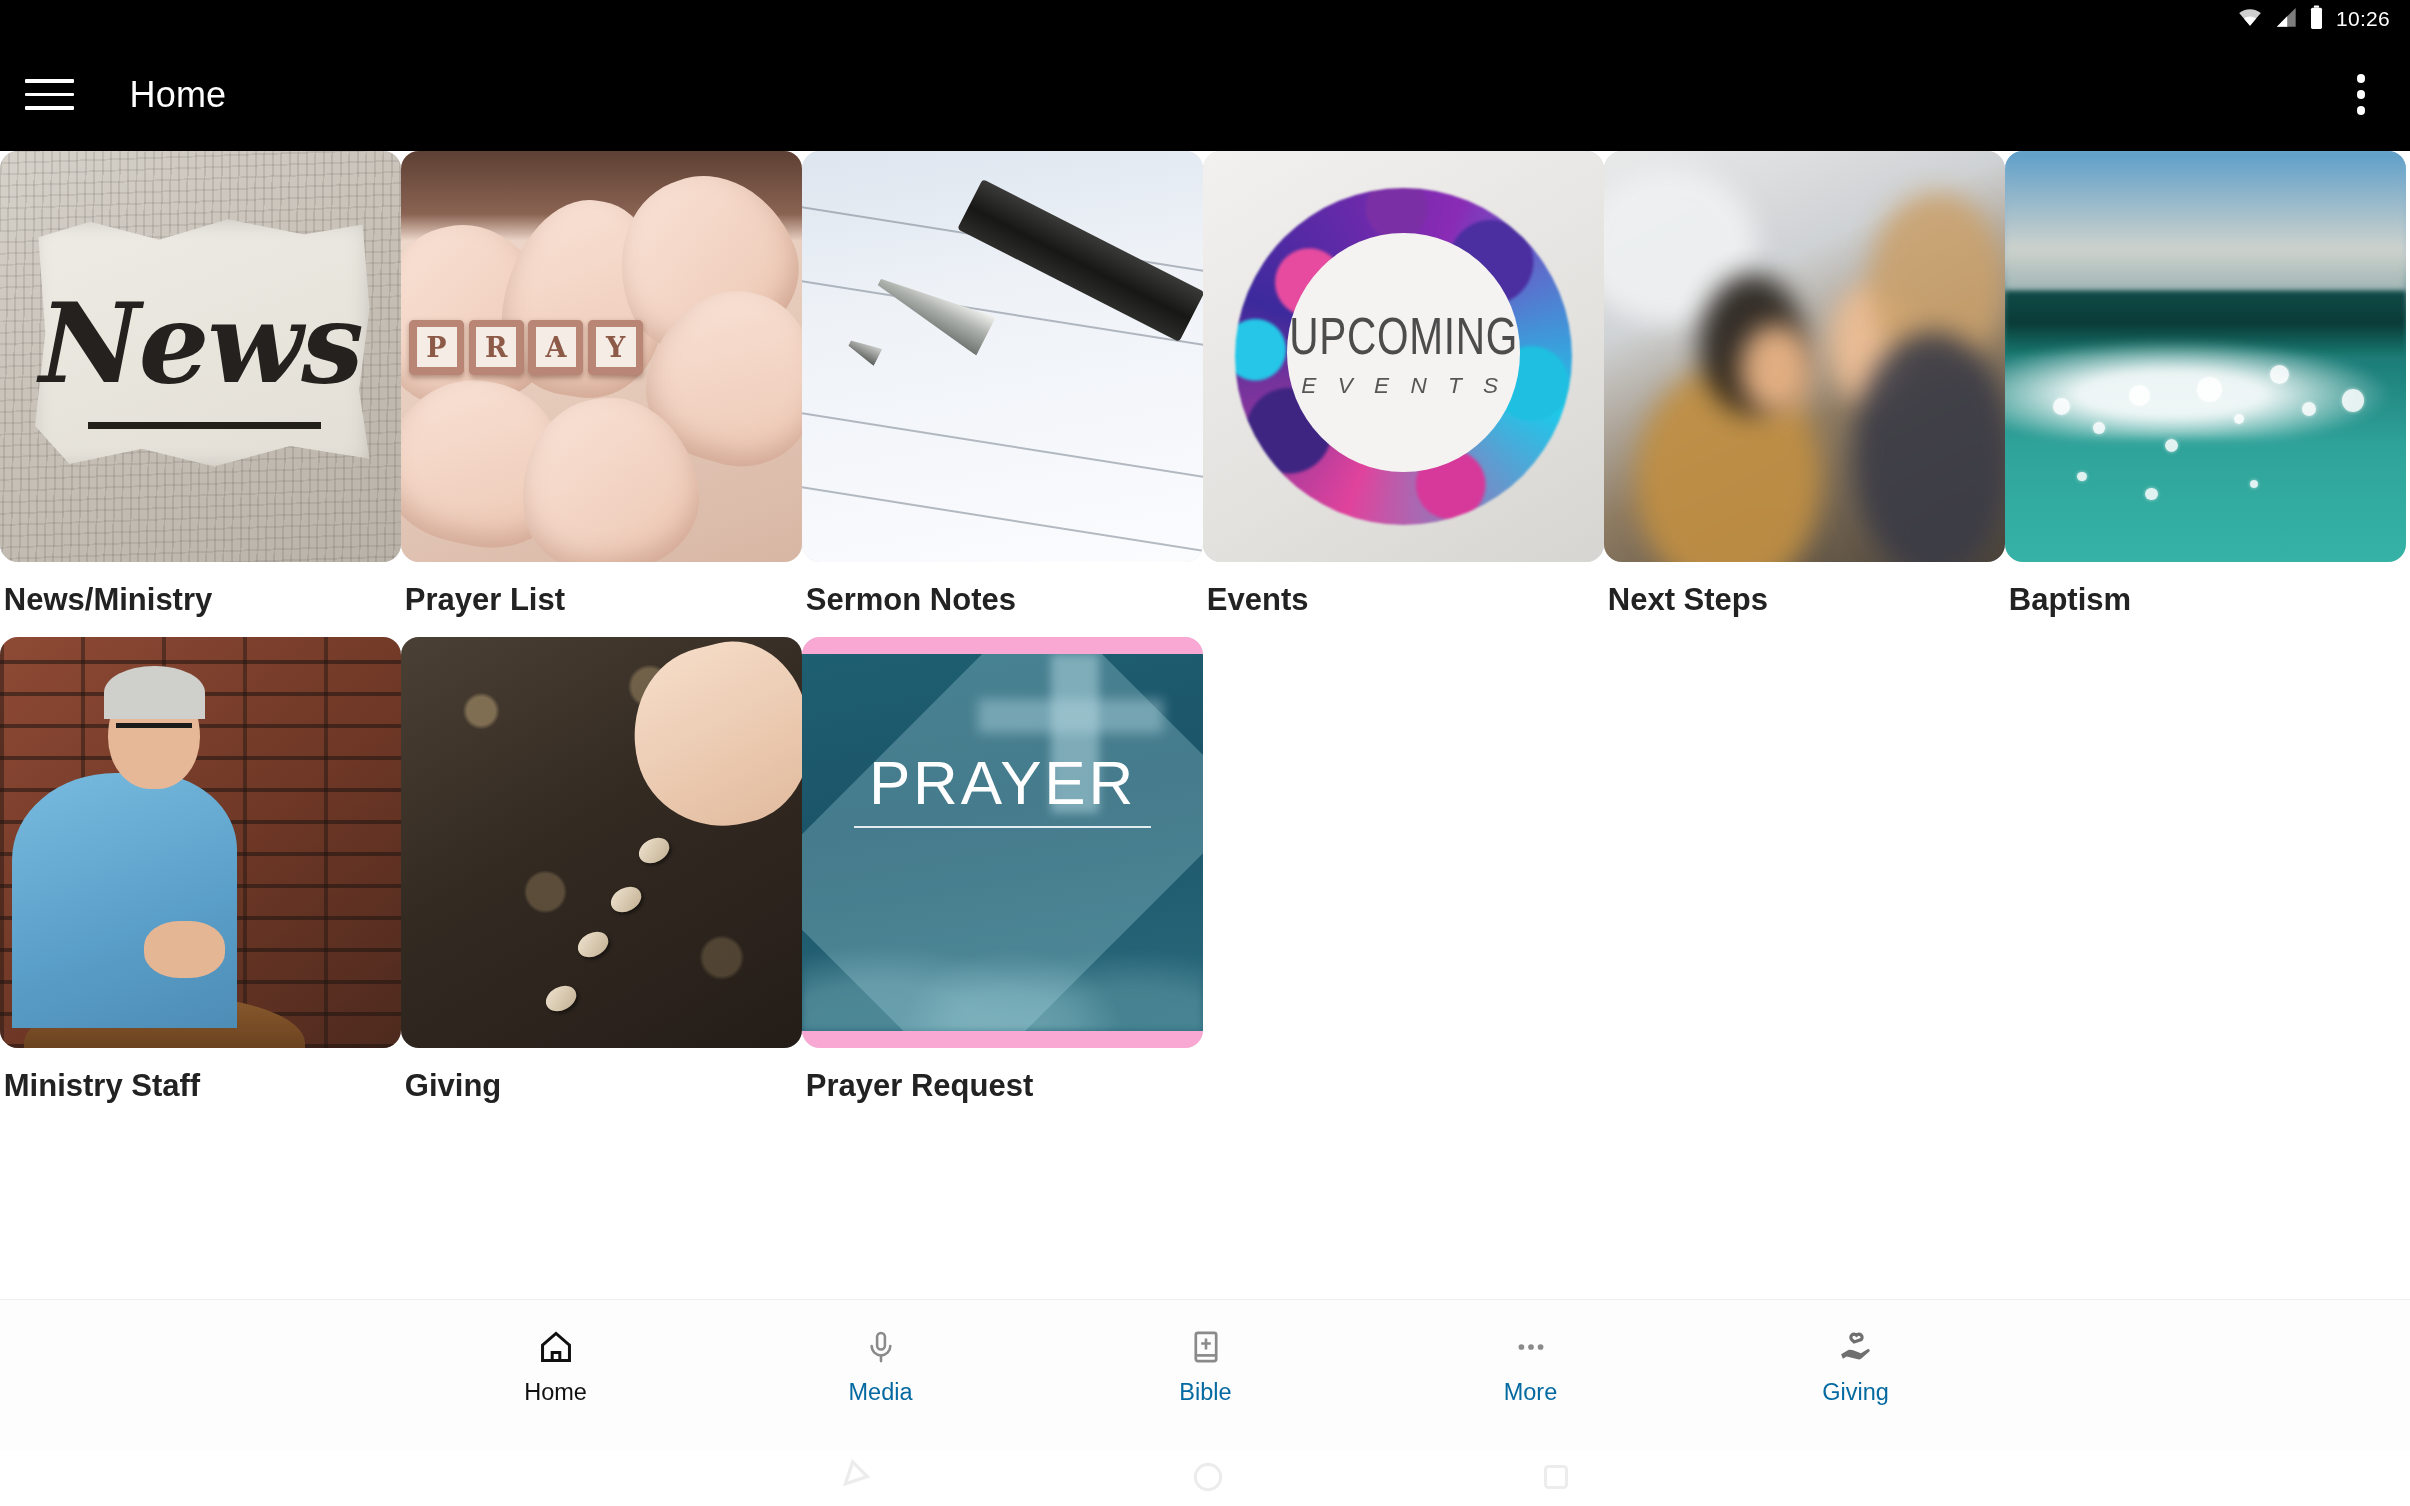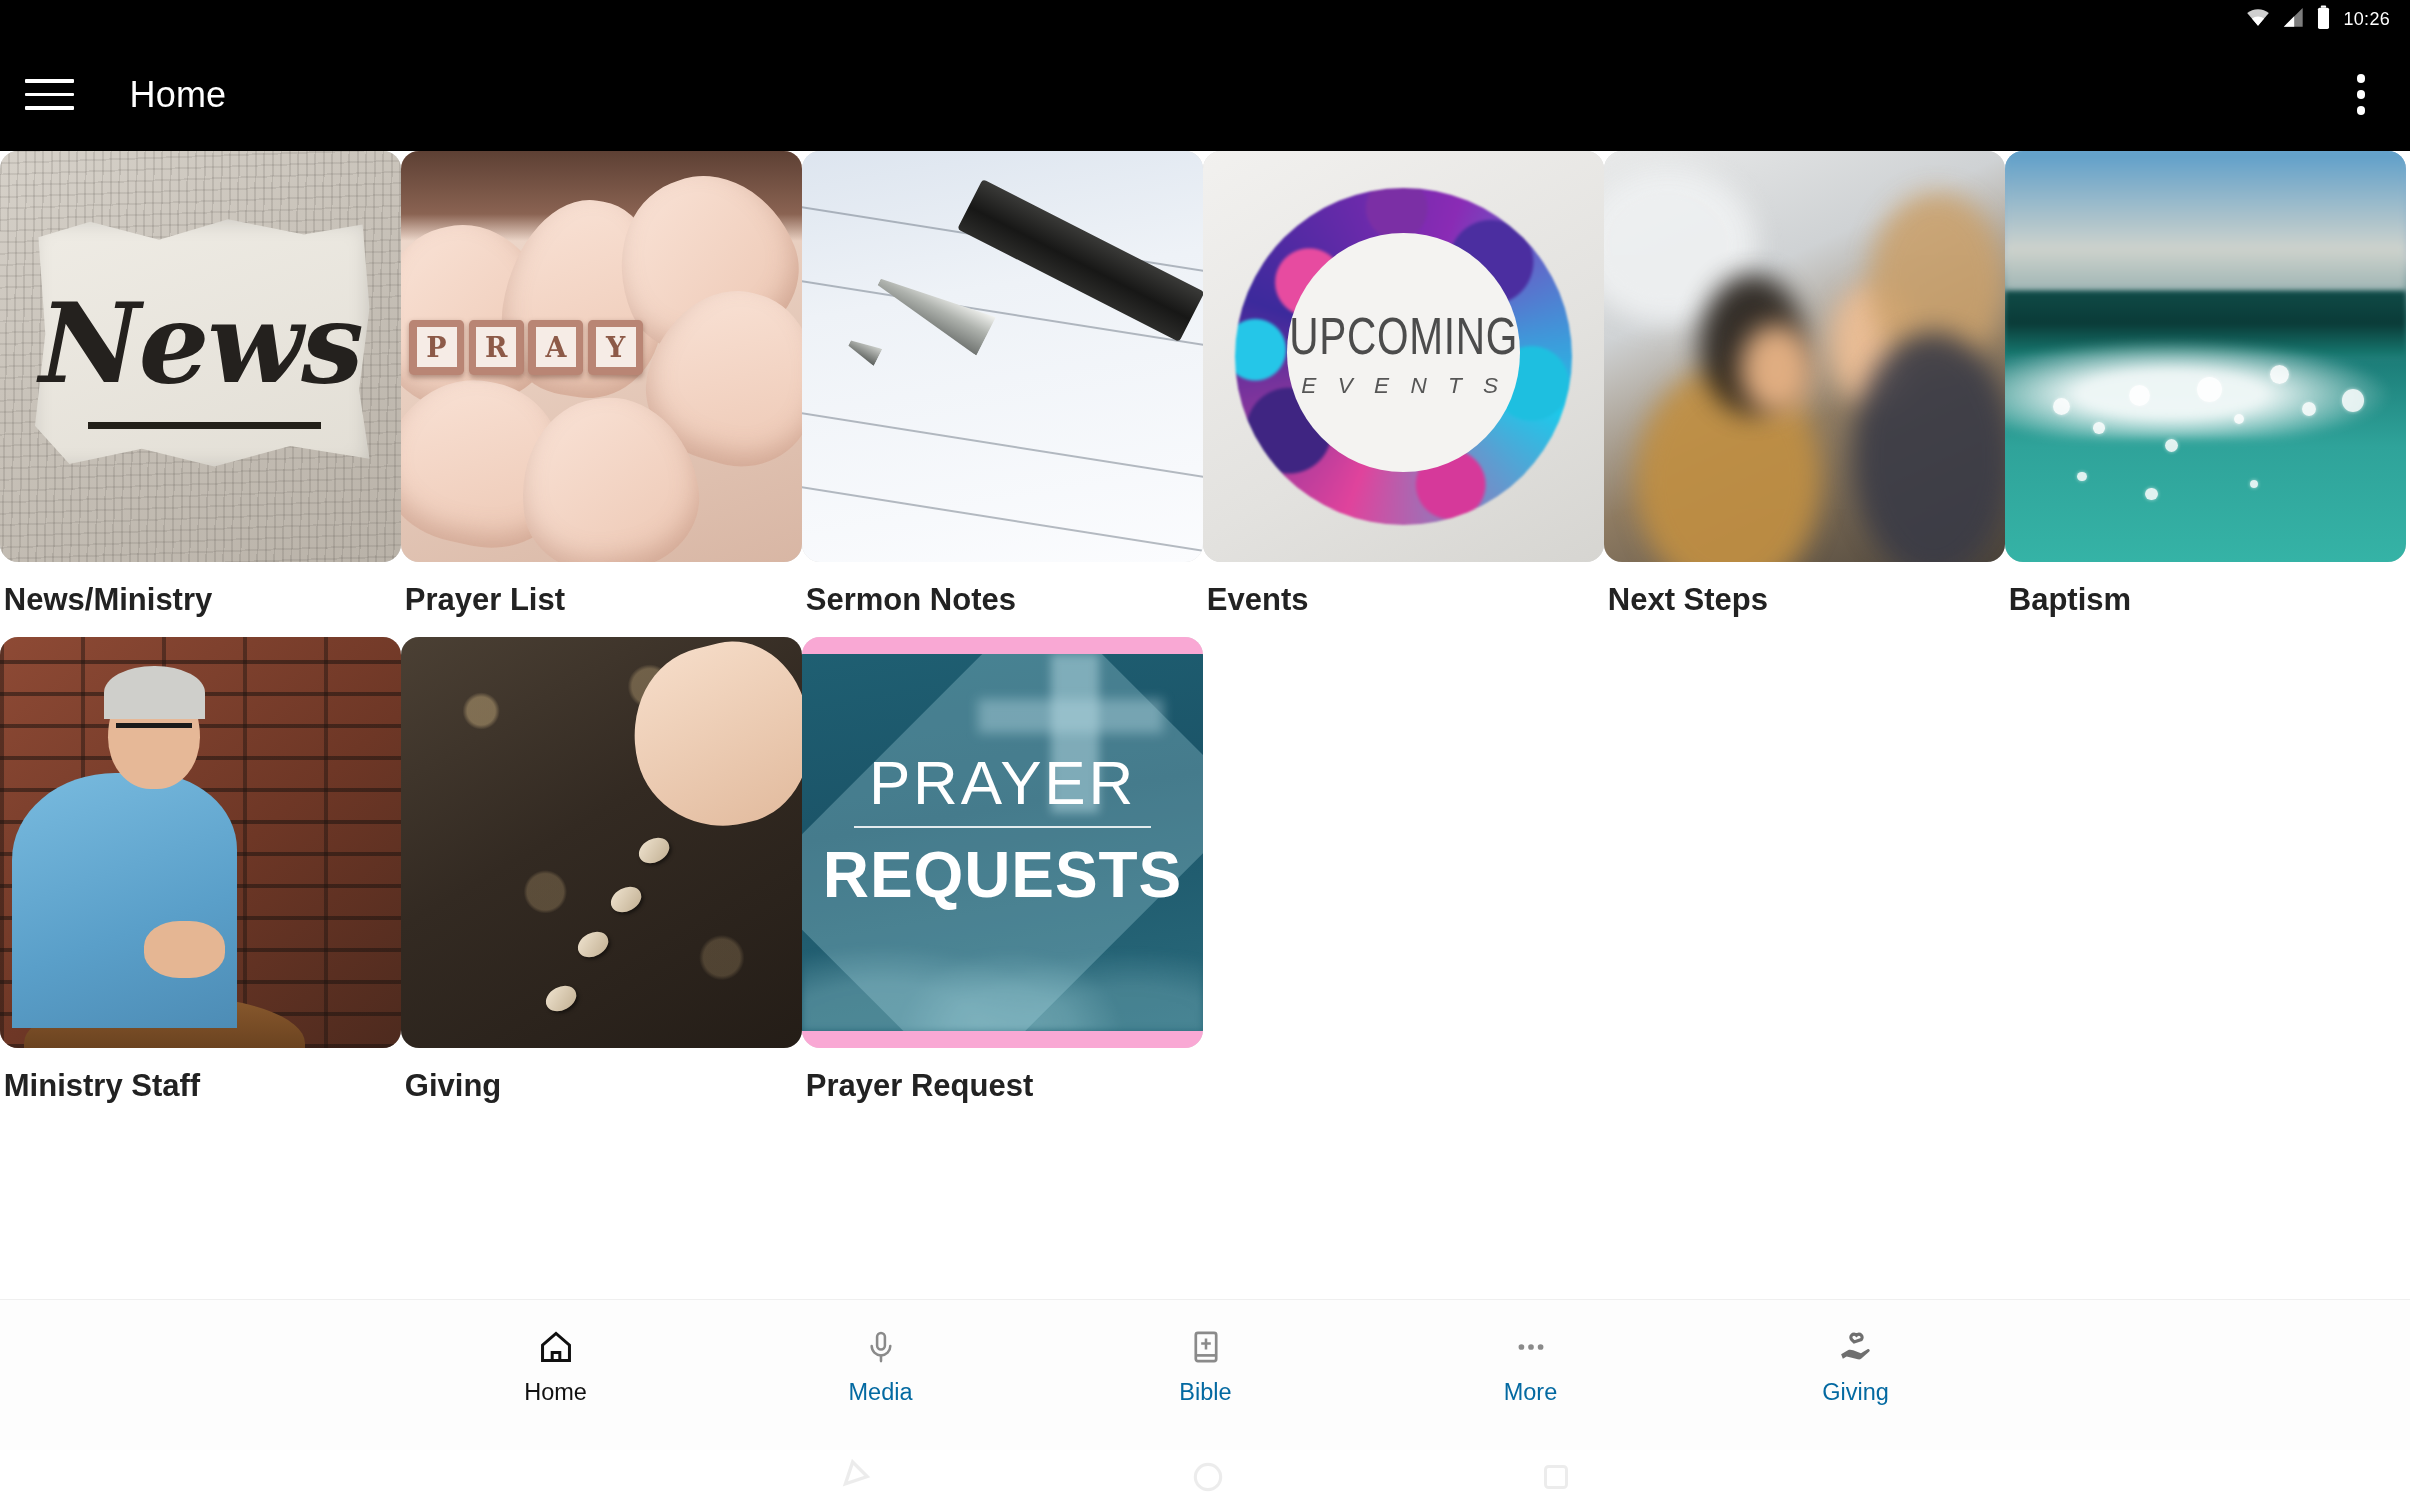--- a/index.html
+++ b/index.html
@@ -14,21 +14,21 @@
   
   .status-bar {
     position: absolute; top: 0; left: 0;
     width: 2411px; height: 38px;
     background: #000000;
     display: flex; align-items: center; justify-content: flex-end;
     padding-right: 21px;
   }
   .status-icons { display: flex; align-items: center; gap: 9.4px; }
   .status-clock {
-    color: #ffffff; font-size: 18px; font-weight: 400;
+    color: #ffffff; font-size: 21px; font-weight: 400;
     letter-spacing: 0.3px; margin-left: 11.3px;
   }
 
   
   .app-bar {
     position: absolute; top: 38px; left: 0;
     width: 2411px; height: 113px;
     background: #000000;
     display: flex; align-items: center;
   }
@@ -486,21 +486,20 @@
       <div class="thumb">
         <div class="art art-prreq">
           <div class="inner">
             <div class="cross-v"></div>
             <div class="cross-h"></div>
             <div class="crowd"></div>
             <div class="diamond"></div>
             <div class="txt">
               <div class="t1">PRAYER</div>
               <div class="tsep"></div>
-              <div class="t2">REQUESTS</div>
             </div>
           </div>
         </div>
       </div>
       <div class="caption">Prayer Request</div>
     </div>
 
   </div>
 </div>
 

